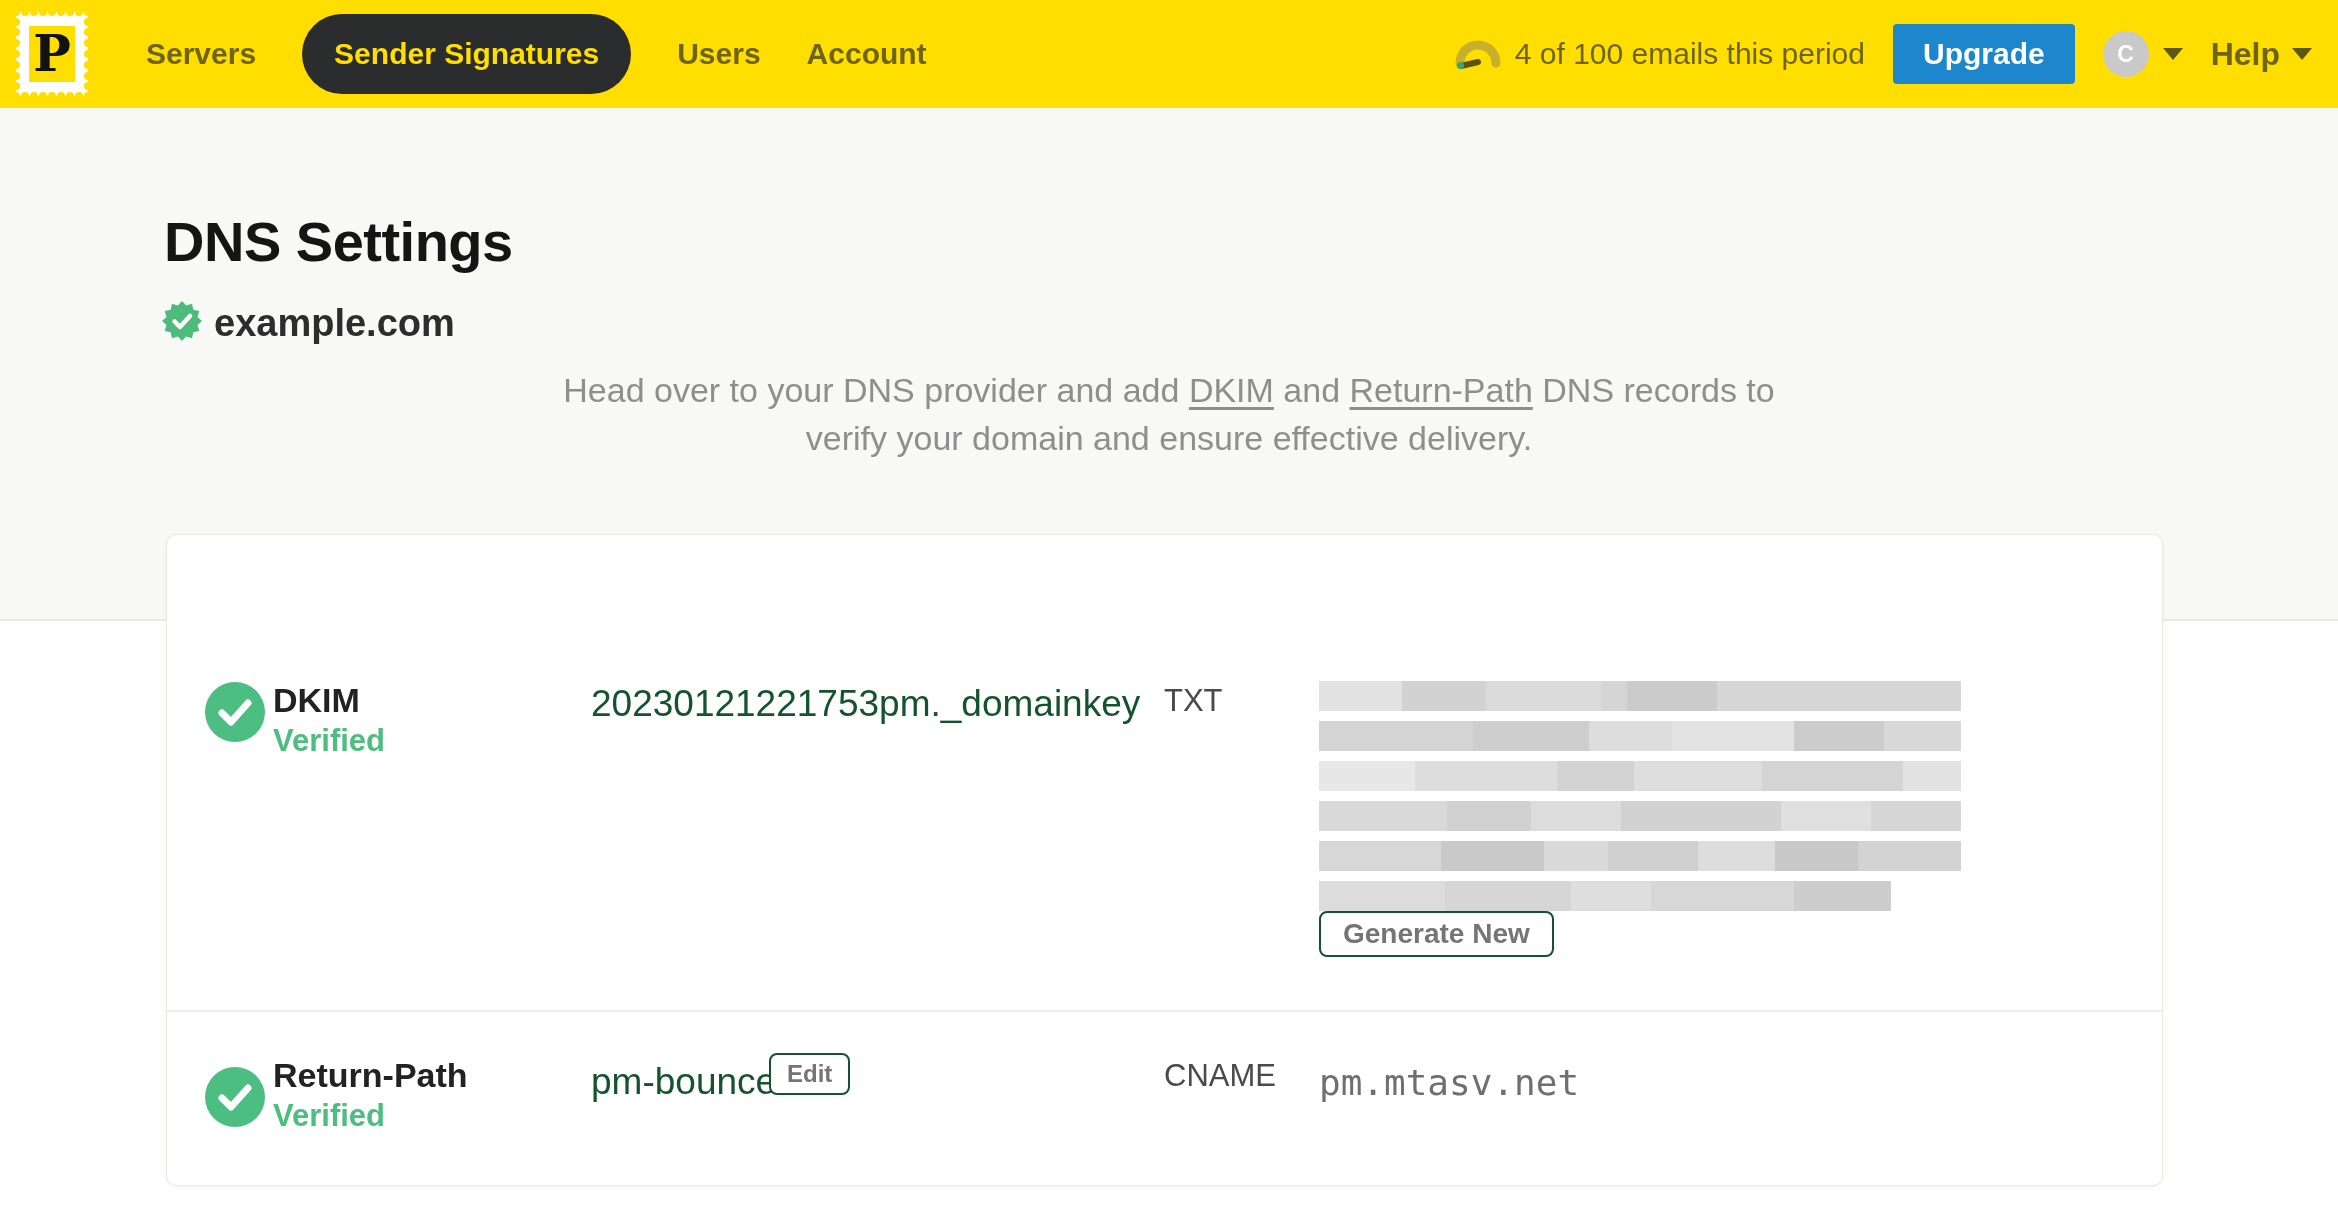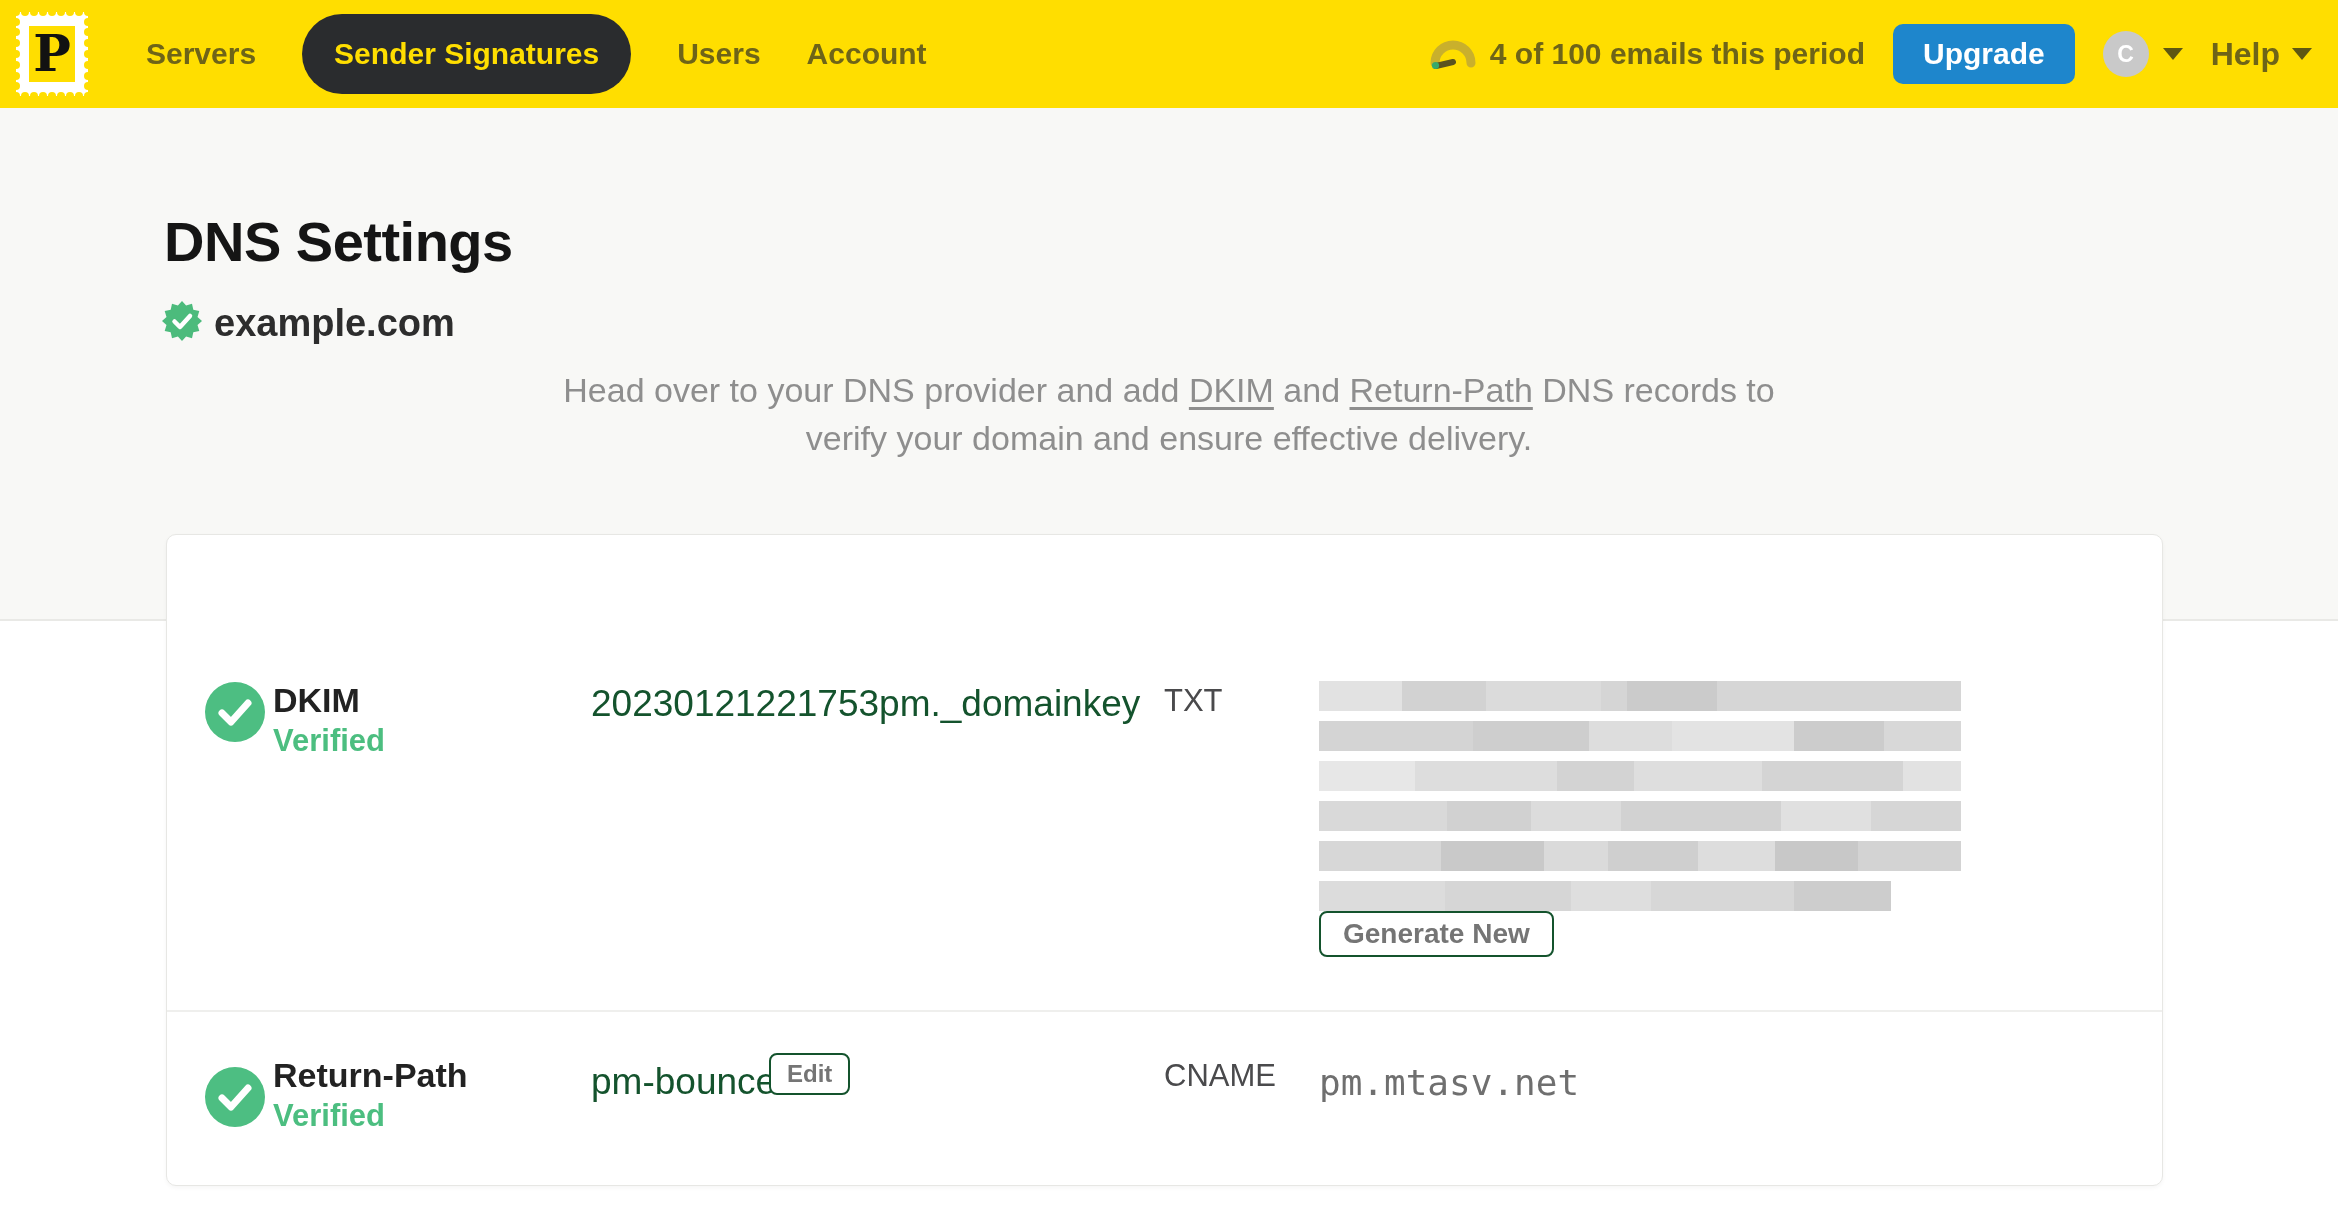--- a/index.html
+++ b/index.html
@@ -26,24 +26,24 @@
     text-decoration: none; cursor: pointer; white-space: nowrap;
   }
   .nav-pill {
     background: #2A2C2E; color: #FFDE00;
     height: 80px; border-radius: 40px;
     display: flex; align-items: center; padding: 0 32px;
     font-size: 30px; font-weight: bold; cursor: pointer; white-space: nowrap;
   }
   .nav-right { margin-left: auto; display: flex; align-items: center; gap: 28px; }
   .usage { display: flex; align-items: center; gap: 14px; }
-  .usage-text { font-size: 30px; font-weight: bold; color: #6E6418; white-space: nowrap; }
+  .usage-text { font-size: 30px; font-weight: normal; color: #6E6418; white-space: nowrap; }
   .upgrade-btn {
     background: #1E86CC; color: #ffffff; border: none;
-    height: 60px; border-radius: 10px; padding: 0 30px;
+    height: 60px; border-radius: 4px; padding: 0 30px;
     font-size: 30px; font-weight: bold; font-family: inherit; cursor: pointer;
   }
   .avatar-group { display: flex; align-items: center; gap: 14px; cursor: pointer; }
   .avatar {
     width: 46px; height: 46px; border-radius: 50%;
     background: #C9C9C9; color: #ffffff;
     display: flex; align-items: center; justify-content: center;
     font-size: 23px; font-weight: bold;
   }
   .caret {

